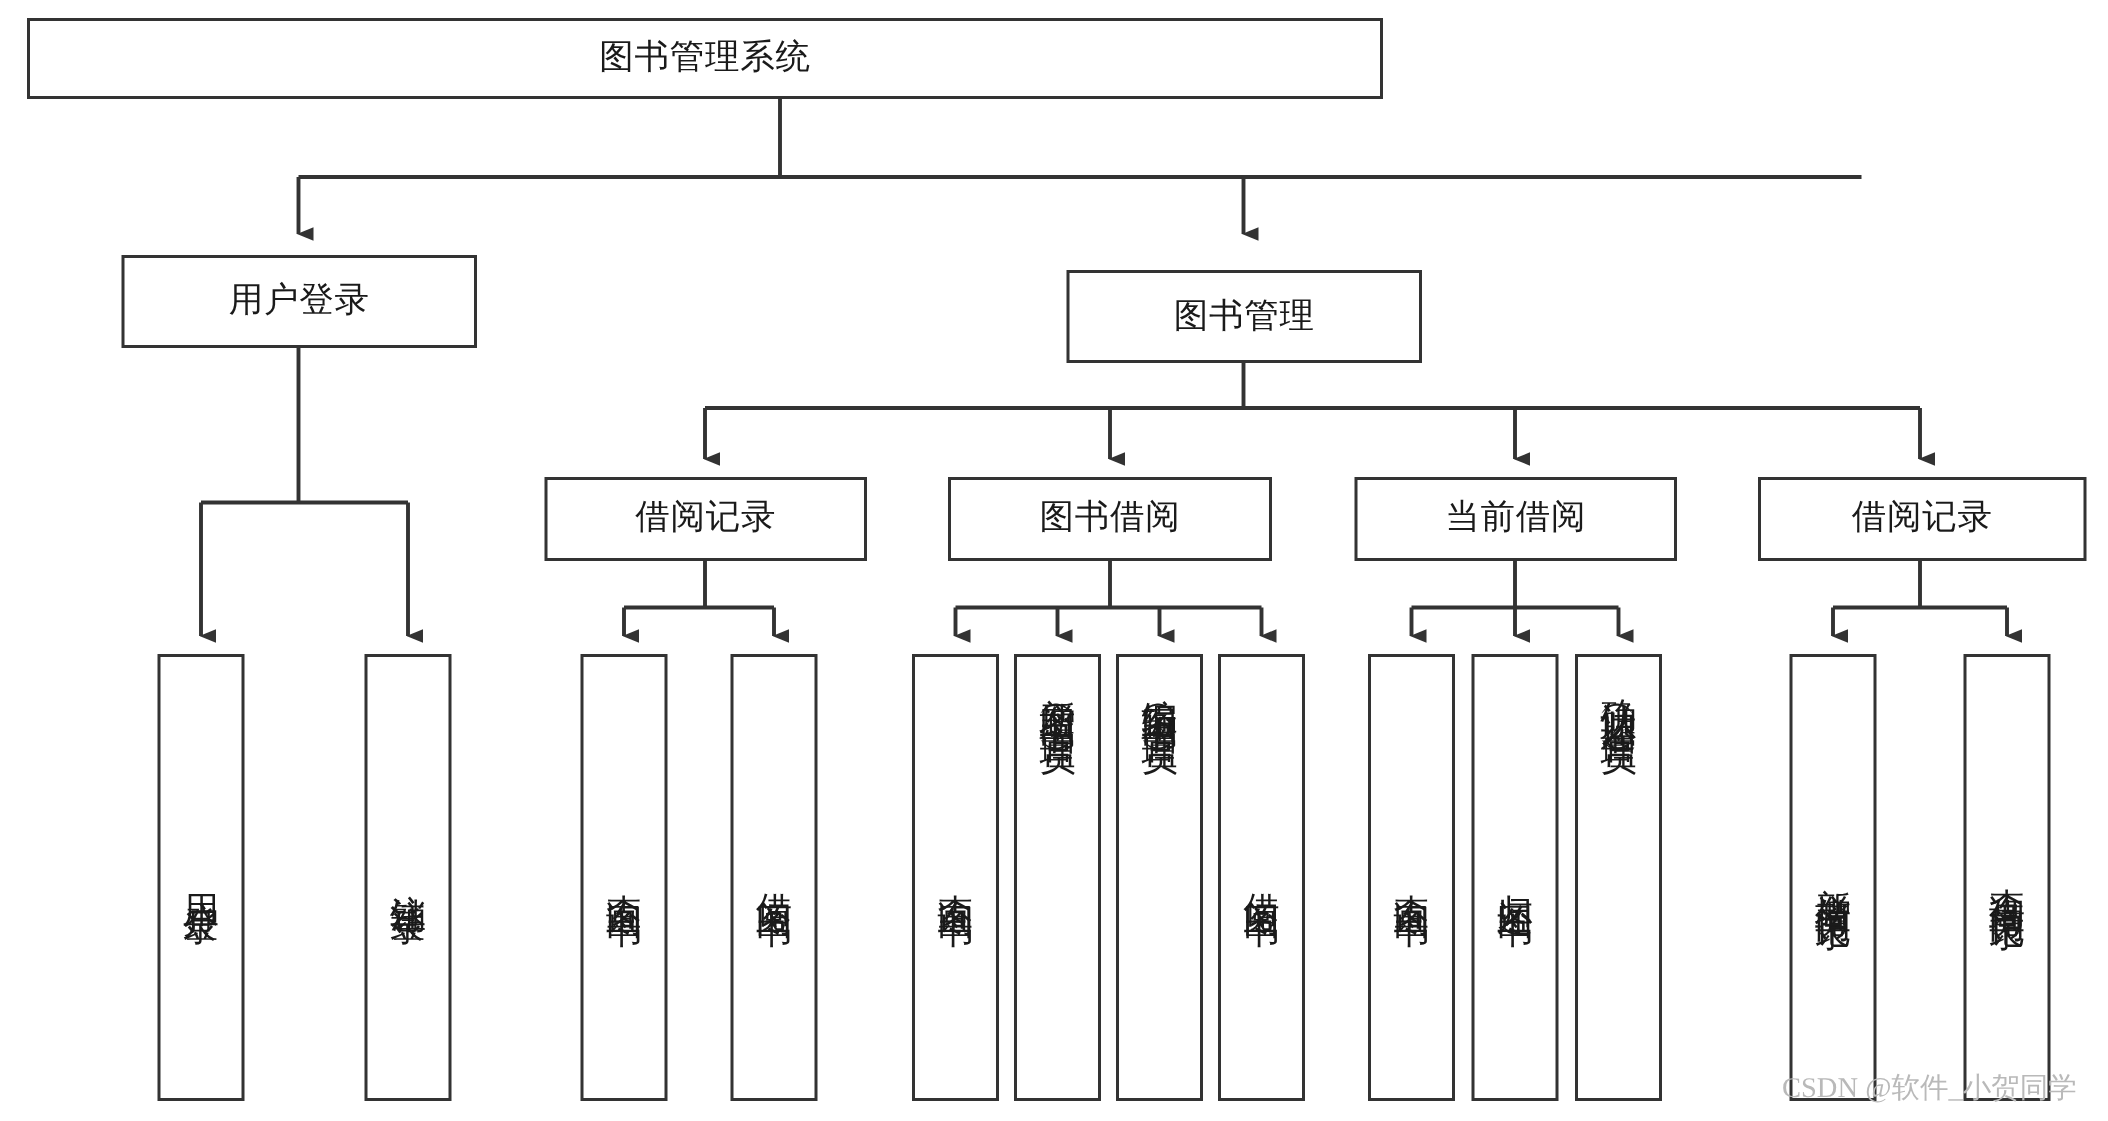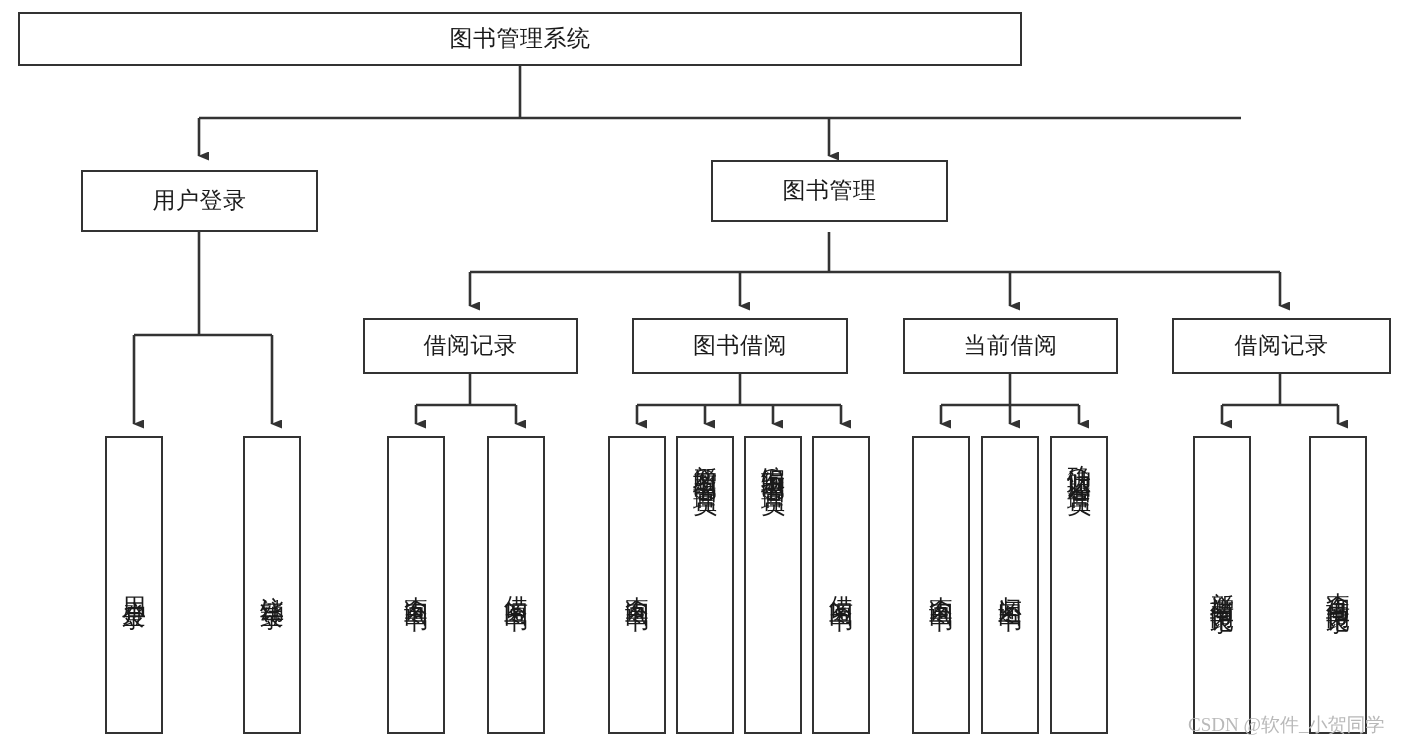--- a/index.html
+++ b/index.html
@@ -126,28 +126,28 @@
       <path d="M1010,405 L1010,424" marker-end="url(#arrow)"></path>
       <path d="M1079,405 L1079,424" marker-end="url(#arrow)"></path>
 
       <path d="M1280,374 L1280,405"></path>
       <path d="M1222,405 L1338,405"></path>
       <path d="M1222,405 L1222,424" marker-end="url(#arrow)"></path>
       <path d="M1338,405 L1338,424" marker-end="url(#arrow)"></path>
     </g>
   </svg>
 
-  <div class="node h" style="left:18px; top:12px; width:1004px; height:54px;">
+  <div class="node h" style="left:18px; top:12px; width:904px; height:54px;">
     <span class="label">图书管理系统</span>
   </div>
 
   <div class="node h" style="left:81px; top:170px; width:237px; height:62px;">
     <span class="label">用户登录</span>
   </div>
-  <div class="node h" style="left:711px; top:160px; width:237px; height:62px;font-family:Liberation Serif, serif;">
+  <div class="node h" style="left:711px; top:180px; width:237px; height:62px;font-family:Liberation Serif, serif;">
     <span class="label">图书管理</span>
   </div>
 
   <div class="node h" style="left:363px; top:318px; width:215px; height:56px;">
     <span class="label">借阅记录</span>
   </div>
   <div class="node h" style="left:903px; top:318px; width:215px; height:56px;">
     <span class="label">当前借阅</span>
   </div>
   <div class="node h" style="left:632px; top:318px; width:216px; height:56px;">

